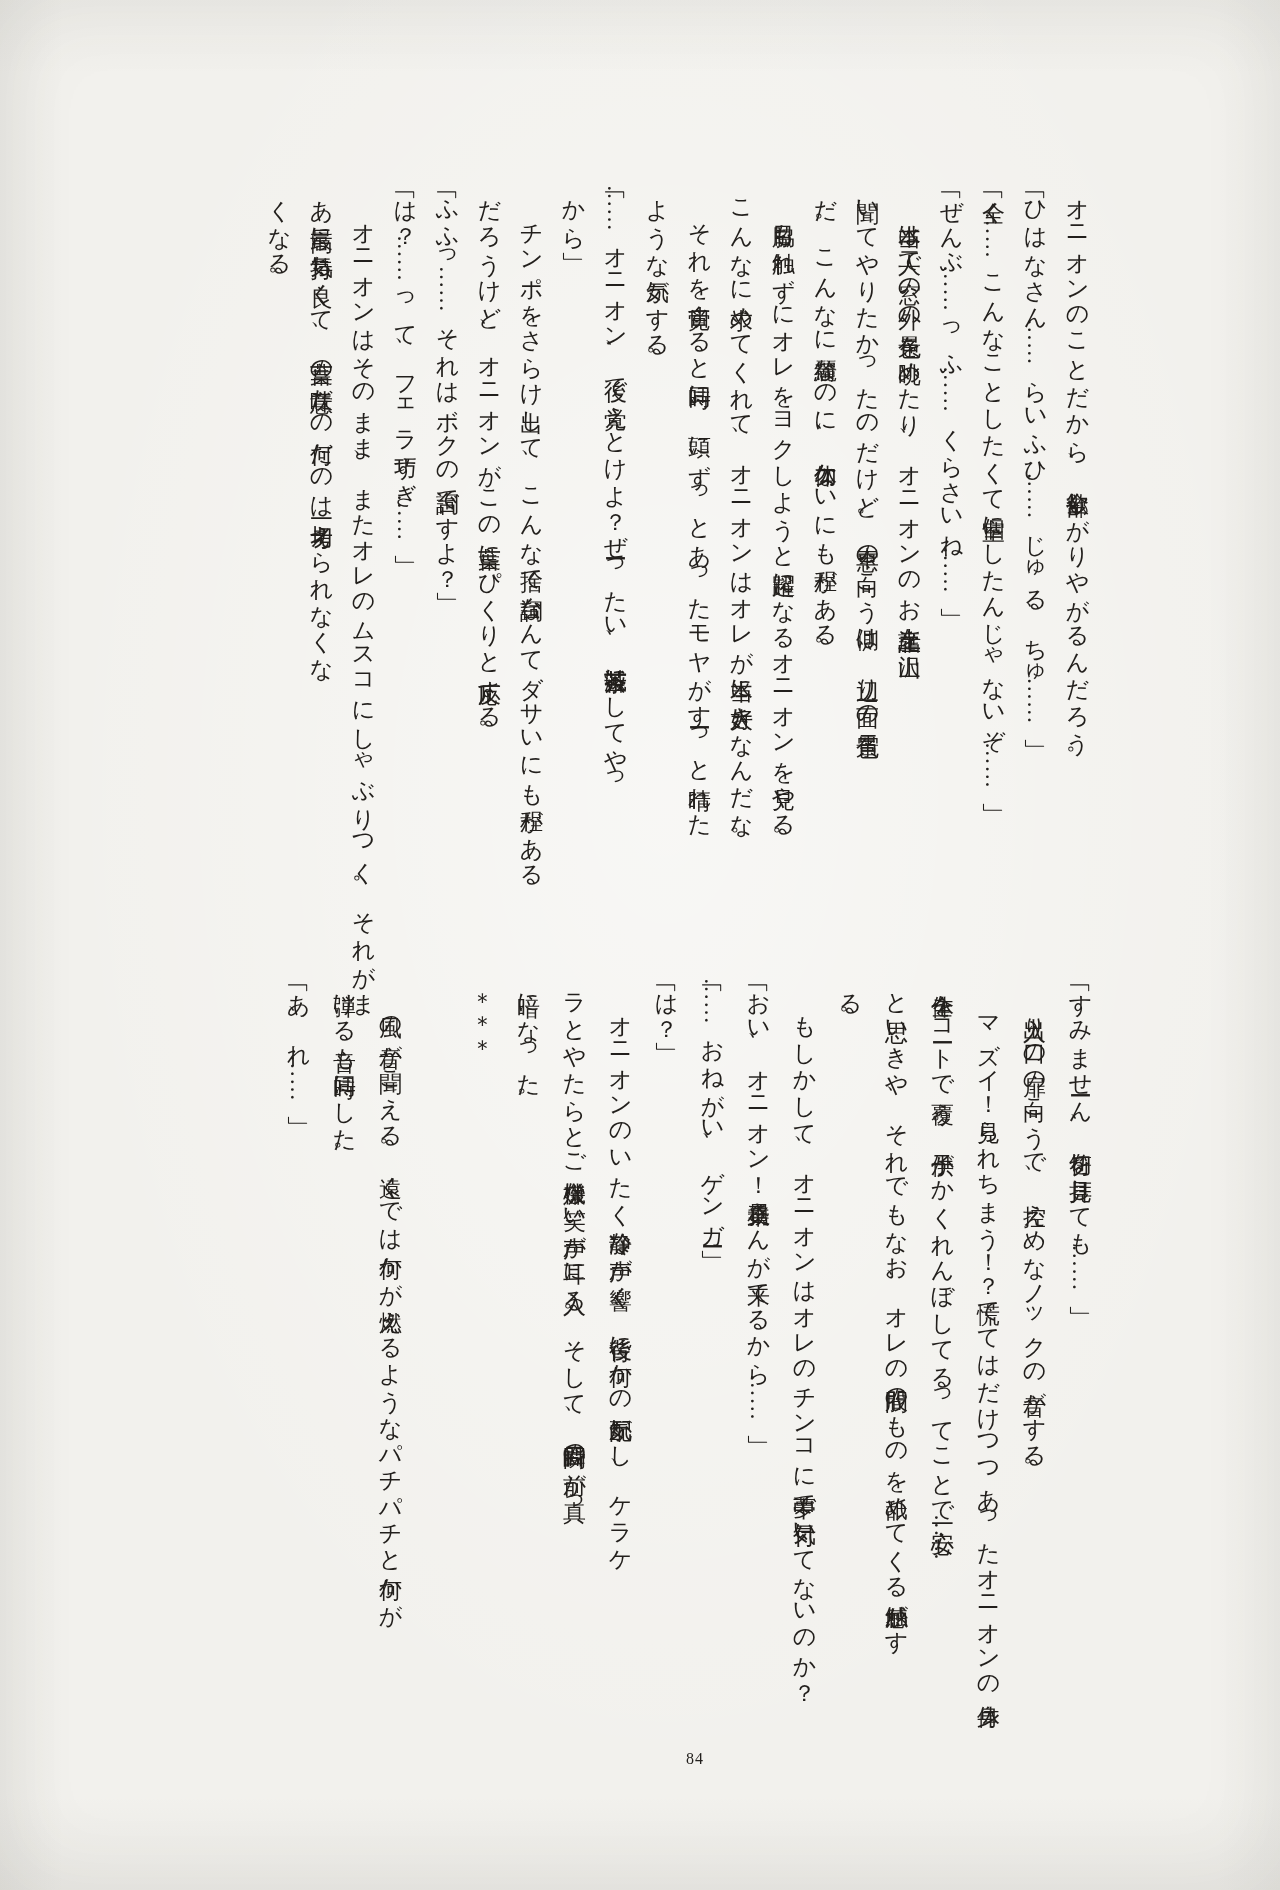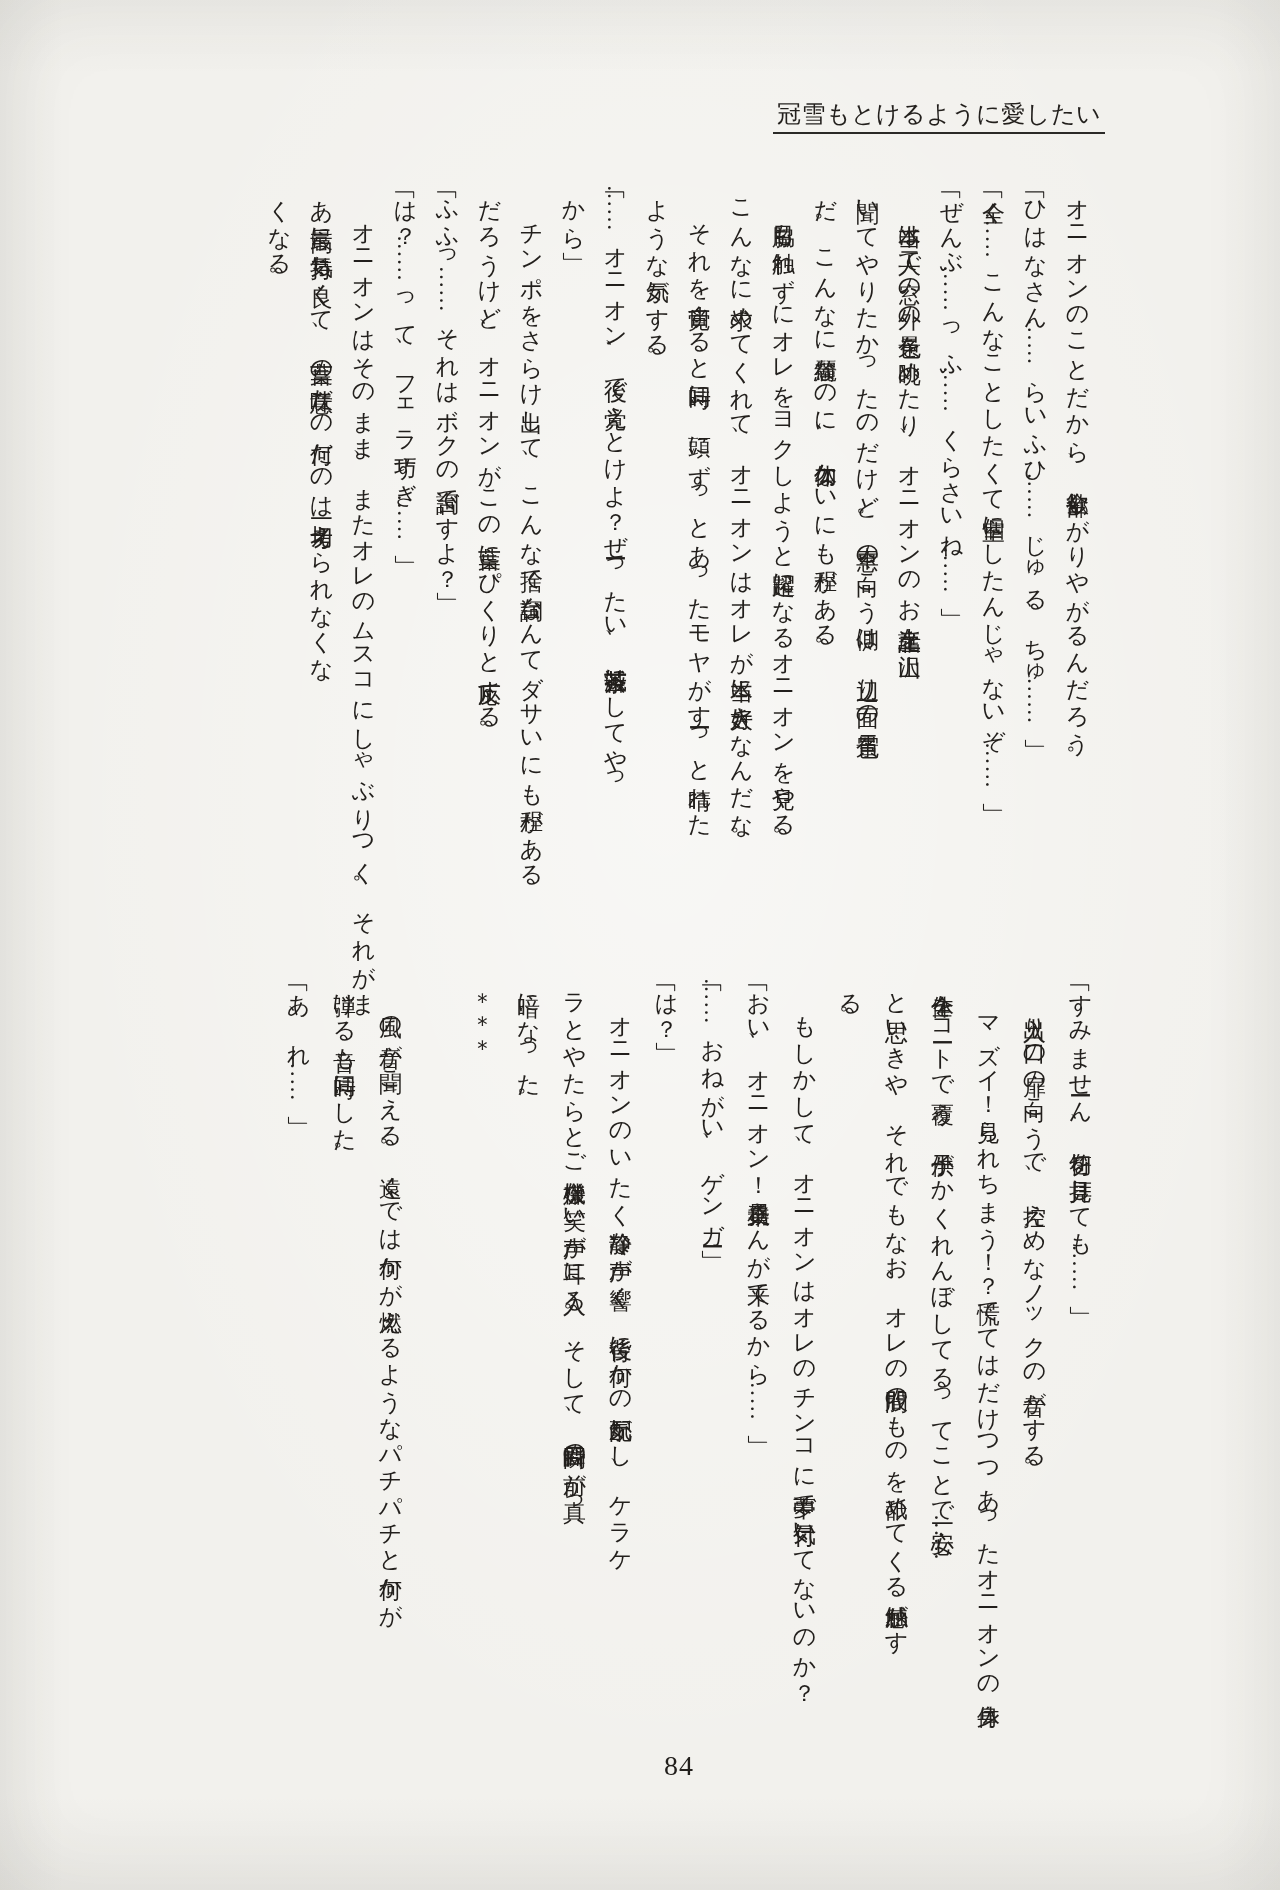--- a/index.html
+++ b/index.html
@@ -62,33 +62,30 @@
     width: 828px;
     height: 800px;
     line-height: 46px;  
   }
 
   .page-number {
     position: absolute;
     top: 1750px;
     left: 664px;
     width: 40px;
-    text-align: left;
-    font-size: 28px;
+    text-align: right;
+    font-size: 16px;
     letter-spacing: 1px;
   }
 </style>
 </head>
 <body>
 
 <div class="page">
 
-  <header class="running-header">
-    <span class="header-underline">冠雪もとけるように愛したい</span>
-  </header>
 
   <section class="vblock top-block">
       <div class="vline">オニオンのことだから、全部欲しがりやがるんだろう。</div>
       <div class="vline">「ひはなさん……らいふひ……じゅる、ちゅ……」</div>
       <div class="vline">「全く……こんなことしたくて個室にしたんじゃないぞ……」</div>
       <div class="vline">「ぜんぶ……っふ……くらさいね……」</div>
       <div class="vline">　本当は二人で窓の外の景色を眺めたり、オニオンのお土産話を沢山</div>
       <div class="vline">聞いてやりたかったのだけど。車窓の向こう側は、辺り一面の雪景色</div>
       <div class="vline">だ。こんなに綺麗なのに、勿体ないにも程がある。</div>
       <div class="vline">　脇目も触れずにオレをヨクしようと躍起になるオニオンを見やる。</div>

